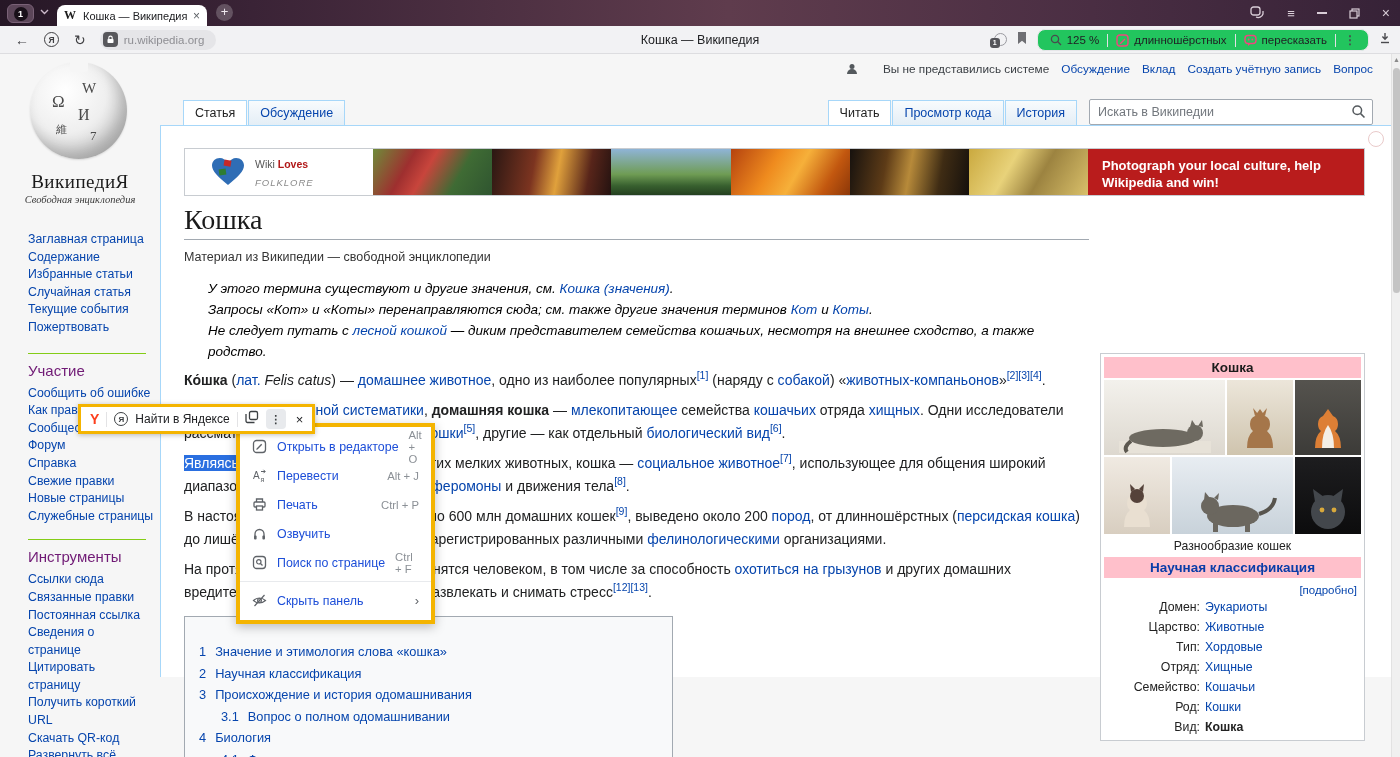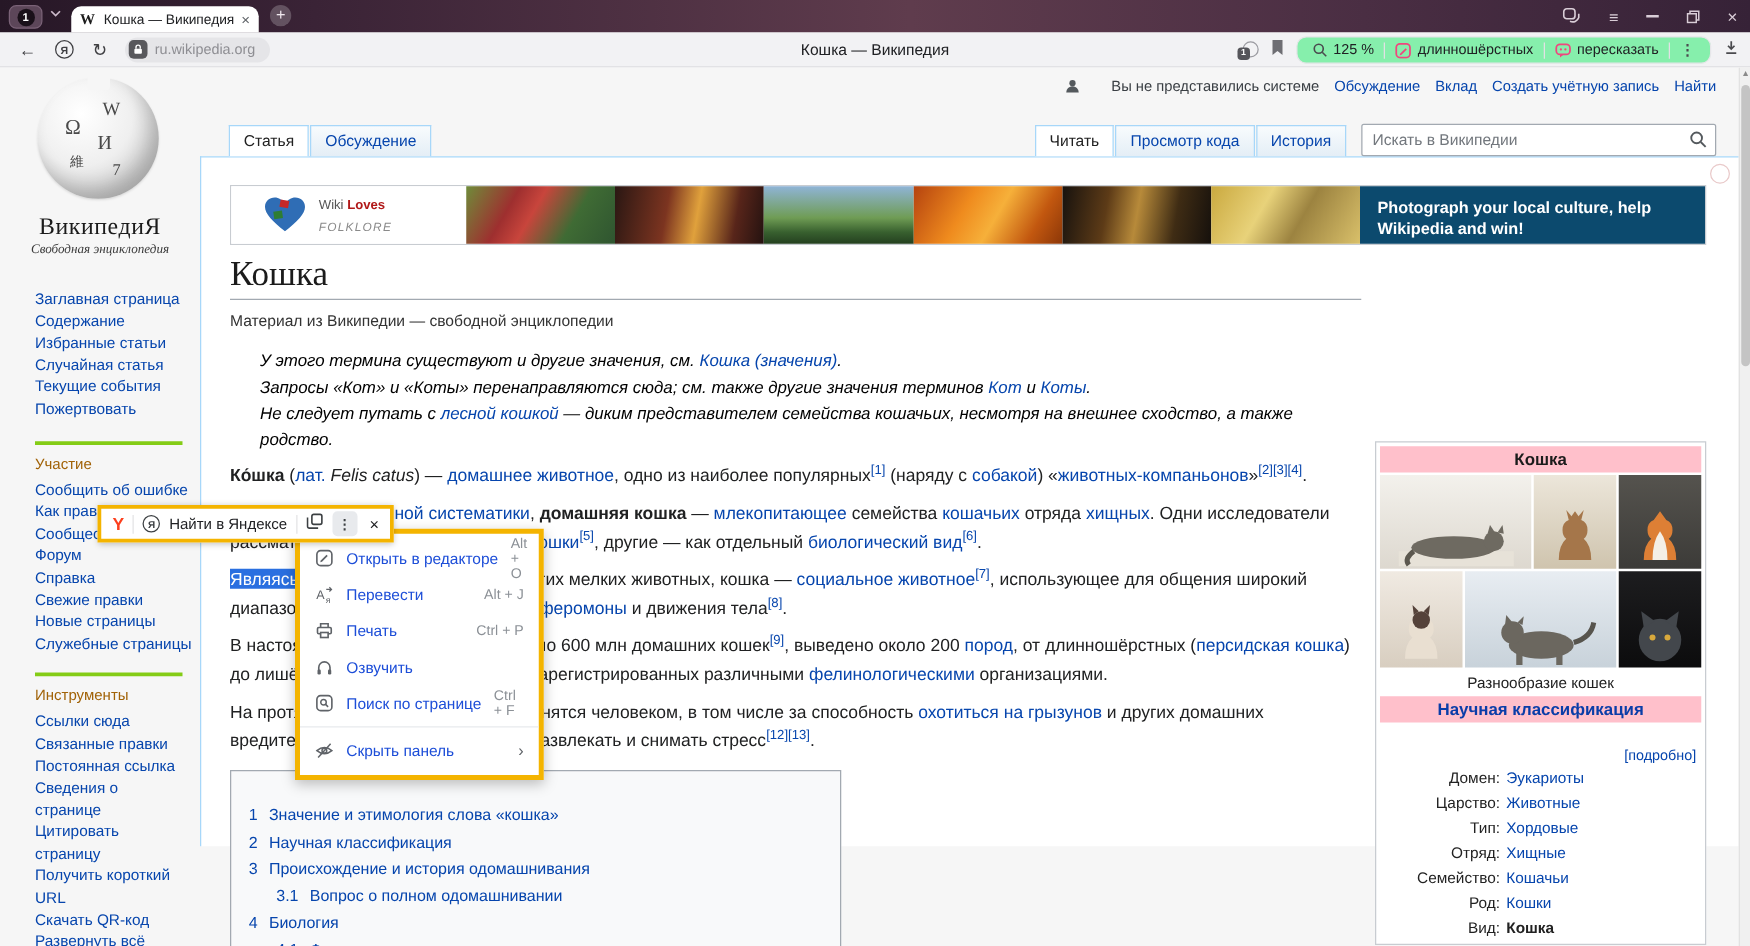--- a/index.html
+++ b/index.html
@@ -25,41 +25,41 @@
   .nav-ic { color:#3f3f42; font-size:14px; margin-left:15px; display:flex; align-items:center; }
   .ya-circ { width:15px; height:15px; border:1.4px solid #3f3f42; border-radius:50%; font-size:8.5px; font-weight:bold; display:flex; align-items:center; justify-content:center; }
   .url-pill { margin-left:14px; height:20px; background:#e5e5e8; border-radius:10px; display:flex; align-items:center; padding:0 12px 0 3px; }
   .lock-badge { width:15px; height:15px; border-radius:4px; background:#58585c; display:flex; align-items:center; justify-content:center; margin-right:6px; }
   .url-text { font-size:11.5px; color:#8e8e93; }
   .page-title-c { position:absolute; left:50%; transform:translateX(-50%); font-size:12.5px; color:#202124; }
   .tbar-right { position:absolute; right:8px; top:0; height:28px; display:flex; align-items:center; gap:9px; }
   .protect-ic { position:relative; width:17px; height:15px; }
   .protect-ring { position:absolute; right:0; top:0; width:13px; height:13px; border:1.6px solid #9a9aa0; border-radius:50%; }
   .protect-badge { position:absolute; left:0; bottom:0; width:10px; height:10px; border-radius:3px; background:#55555a; color:#fff; font-size:7px; font-weight:bold; display:flex; align-items:center; justify-content:center; }
-  .act-pill { display:flex; align-items:center; background:#86efac; border:1px solid #e6e6e9; border-radius:8px; height:22px; padding:0 4px; }
+  .act-pill { display:flex; align-items:center; background:#22c55e; border:1px solid #e6e6e9; border-radius:8px; height:22px; padding:0 4px; }
   .act-item { display:flex; align-items:center; gap:5px; padding:0 8px; font-size:11.5px; color:#202124; }
   .act-sep { width:1px; height:13px; background:#e1e1e4; }
   .dots-v { color:#4a4a4e; font-weight:bold; font-size:12px; letter-spacing:0; }
 
   
   .wikipage { position:relative; width:1400px; height:703px; background:#f6f6f6; overflow:hidden; }
   .w-scroll { position:absolute; right:0; top:0; width:9px; height:703px; background:#f0f0f0; border-left:1px solid #e2e2e2; z-index:30; }
   .w-thumb { position:absolute; top:14px; left:1px; width:7px; height:225px; background:#c4c4c4; border-radius:4px; }
   .w-up { position:absolute; top:2px; left:1px; font-size:7px; color:#8a8a8a; }
 
   .w-sidebar { position:absolute; left:0; top:0; width:160px; font-size:12.3px; }
   .globe { position:relative; margin:8px 0 0 30px; width:97px; height:97px; border-radius:50%; background:radial-gradient(circle at 36% 30%, #ffffff 0%, #efefef 45%, #cfcfcf 75%, #b5b5b5 100%); box-shadow:inset -7px -9px 14px rgba(0,0,0,.18), 0 1px 2px rgba(0,0,0,.12); }
   .globe::before { content:""; position:absolute; left:40px; top:-4px; width:18px; height:14px; background:#f6f6f6; border-radius:3px; }
   .globe .gl { position:absolute; color:#4a4a4a; font-family:"Liberation Serif",serif; }
   .wl-title { margin:12px 0 1px; text-align:center; font-family:"Liberation Serif",serif; font-size:19px; color:#1b1b1b; letter-spacing:.5px; }
   .wl-sub { text-align:center; font-family:"Liberation Serif",serif; font-style:italic; font-size:10.5px; color:#3a3a3a; }
   .sb-nav { margin:26px 0 0 28px; }
   .sb-item { line-height:17.6px; }
   .sb-item span { color:#0645ad; }
-  .sb-head { margin:16px 0 6px; padding-top:8px; width:118px; border-top:3px solid #84cc16; color:#a16207; font-size:12px; }
+  .sb-head { margin:16px 0 6px; padding-top:8px; width:118px; border-top:1px solid #84cc16; color:#701a75; font-size:15px; }
   .sb-sec2 .sb-head { margin-top:14px; }
 
   .tabs-left { position:absolute; left:183px; top:46px; height:25px; display:flex; z-index:2; }
   .tabs-right { position:absolute; right:322px; top:46px; height:25px; display:flex; z-index:2; }
   .wtab { height:25px; display:flex; align-items:center; padding:0 11px; font-size:12.5px; background:linear-gradient(#f8fbfd,#e4eef6); border:1px solid #a7d7f9; border-bottom:none; color:#0645ad; margin-right:1px; }
   .wtab.active { background:#fff; color:#222; }
   .w-search { position:absolute; right:27px; top:45px; width:284px; height:26px; z-index:2; }
   .w-search input { width:100%; height:100%; border:1px solid #a2a9b1; border-radius:2px; padding:0 28px 0 8px; font-size:12.5px; color:#0f172a; background:#fff; font-family:"Liberation Sans",sans-serif; }
   .w-search input::placeholder { color:#72777d; }
   .w-search .mag { position:absolute; right:7px; top:5px; }
@@ -76,21 +76,21 @@
   .bn-brand1 b { color:#b11818; }
   .bn-brand2 { font-size:9.5px; font-style:italic; color:#8a8a8a; letter-spacing:1px; }
   .bn-strip { flex:1; display:flex; }
   .bphoto { flex:1; }
   .bp1 { background:linear-gradient(120deg,#6f8c3a 0%,#9e2f2f 30%,#c8453c 45%,#3f6b34 70%,#2f5530 100%); }
   .bp2 { background:linear-gradient(100deg,#2a1713 0%,#7c3420 35%,#e0a13c 55%,#58251a 80%,#241210 100%); }
   .bp3 { background:linear-gradient(180deg,#8fb4d6 0%,#6f9c54 55%,#38602f 80%,#24401f 100%); }
   .bp4 { background:linear-gradient(120deg,#b5430f 0%,#ef8b1e 35%,#f6b03a 55%,#c2570f 80%,#8c3708 100%); }
   .bp5 { background:linear-gradient(100deg,#17120e 0%,#5d3b17 30%,#b78a3a 50%,#3f2c14 75%,#15100c 100%); }
   .bp6 { background:linear-gradient(120deg,#caa93f 0%,#e8d27a 35%,#9c8340 60%,#d9c06a 100%); }
-  .bn-cta { position:relative; width:276px; background:#0c4a6e; color:#fff; font-weight:bold; font-size:13px; line-height:17px; padding:8px 34px 0 14px; }
+  .bn-cta { position:relative; width:276px; background:#b91c1c; color:#fff; font-weight:bold; font-size:13px; line-height:17px; padding:8px 34px 0 14px; }
   .bn-x { position:absolute; right:7px; top:5px; width:16px; height:16px; border:1.4px solid #e9caca; border-radius:50%; color:#e9caca; font-size:10px; display:flex; align-items:center; justify-content:center; }
 
   .a-title { font-family:"Liberation Serif",serif; font-size:28px; font-weight:normal; color:#1b1b1b; margin-top:8px; padding-bottom:3px; border-bottom:1px solid #a2a9b1; }
   .a-tagline { font-size:12.5px; color:#333; margin-top:10px; }
   .article-col { width:905px; }
   .hatnotes { margin-top:14px; padding-left:24px; font-style:italic; font-size:13.5px; }
   .hatnote { line-height:21px; }
   .para { margin-top:7px; font-size:14px; line-height:23px; color:#202122; }
   .seg.link { color:#0645ad; }
   .seg.bold { font-weight:bold; }
@@ -110,21 +110,21 @@
   .c-row { display:flex; gap:2px; margin-bottom:2px; }
   .c-tile { position:relative; overflow:hidden; display:flex; align-items:flex-end; justify-content:center; }
   .c-r1 { height:75px; } .c-r2 { height:77px; }
   .ct1 { width:121px; background:linear-gradient(180deg,#f3f1ec,#ddd8cf); }
   .ct2 { width:66px; background:linear-gradient(180deg,#ece6da,#cfc4ae); }
   .ct3 { width:66px; background:linear-gradient(180deg,#55534e,#3c3b38); }
   .ct4 { width:66px; background:linear-gradient(180deg,#f0eae2,#d8cec0); }
   .ct5 { width:121px; background:linear-gradient(180deg,#e8edf2,#c8d2da); }
   .ct6 { width:66px; background:linear-gradient(180deg,#1d1d1f,#0c0c0d); }
   .ib-caption { text-align:center; color:#222; padding:3px 0 4px; font-size:12.2px; }
-  .ib-details { text-align:right; font-size:11.5px; color:#0645ad; padding:21px 4px 1px; }
+  .ib-details { text-align:right; font-size:11.5px; color:#0645ad; padding:6px 4px 1px; }
   .tax-row { display:flex; line-height:20px; }
   .tax-rank { width:96px; text-align:right; color:#222; }
   .tax-val { margin-left:5px; color:#222; }
   .tax-val.link { color:#0645ad; }
   .tax-val.bold { font-weight:bold; }
 
   
   .sel-toolbar { position:absolute; left:78px; top:404px; height:30px; background:#fff; border:3px solid #f4b400; display:flex; align-items:center; padding:0 6px 0 9px; gap:7px; z-index:60; box-shadow:0 1px 5px rgba(0,0,0,.25); }
   .ylogo { color:#fc3f1d; font-weight:bold; font-size:14px; }
   .st-sep { width:1px; height:15px; background:#e3e3e5; }
@@ -303,21 +303,21 @@
     <svg width="12" height="12" viewBox="0 0 12 12">
         <circle cx="6" cy="3.5" r="2.5" fill="#54595d"></circle>
         <path d="M1 11 a5 5 0 0 1 10 0 Z" fill="#54595d"></path>
       </svg>
     <div style="display:flex;gap:12px;">
 
     <div class="p-item"><span class="plain">Вы не представились системе</span></div>
         <div class="p-item"><span>Обсуждение</span></div>
         <div class="p-item"><span>Вклад</span></div>
         <div class="p-item"><span>Создать учётную запись</span></div>
-        <div class="p-item"><span>Найти</span></div>
+        <div class="p-item"><span>Вопрос</span></div>
       </div>
   </div>
 
   <div class="tabs-left">
     <div class="wtab active">Статья</div>
     <div class="wtab">Обсуждение</div>
   </div>
   <div class="tabs-right">
     <div class="wtab active">Читать</div>
     <div class="wtab">Просмотр кода</div>

